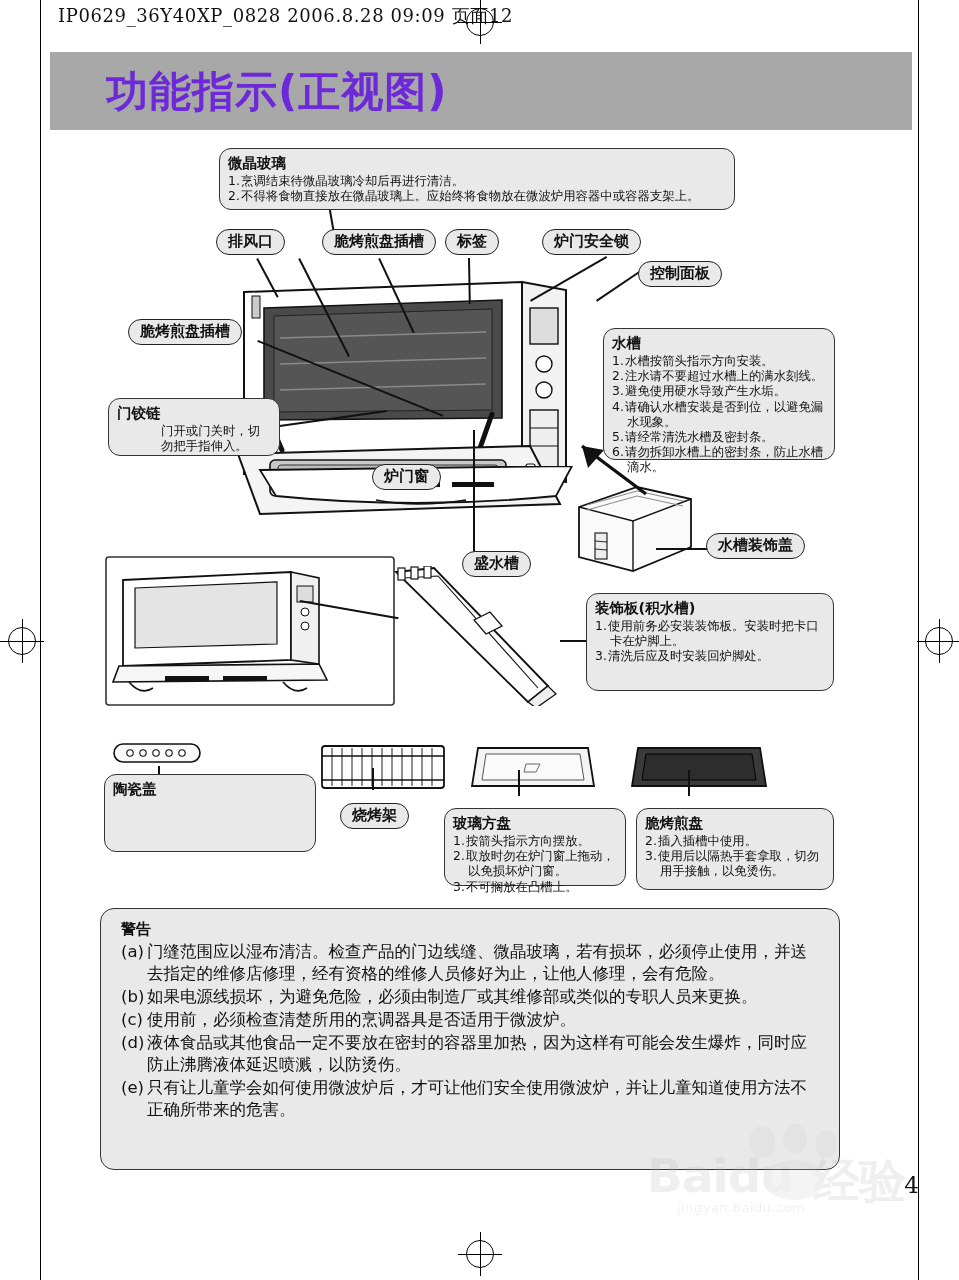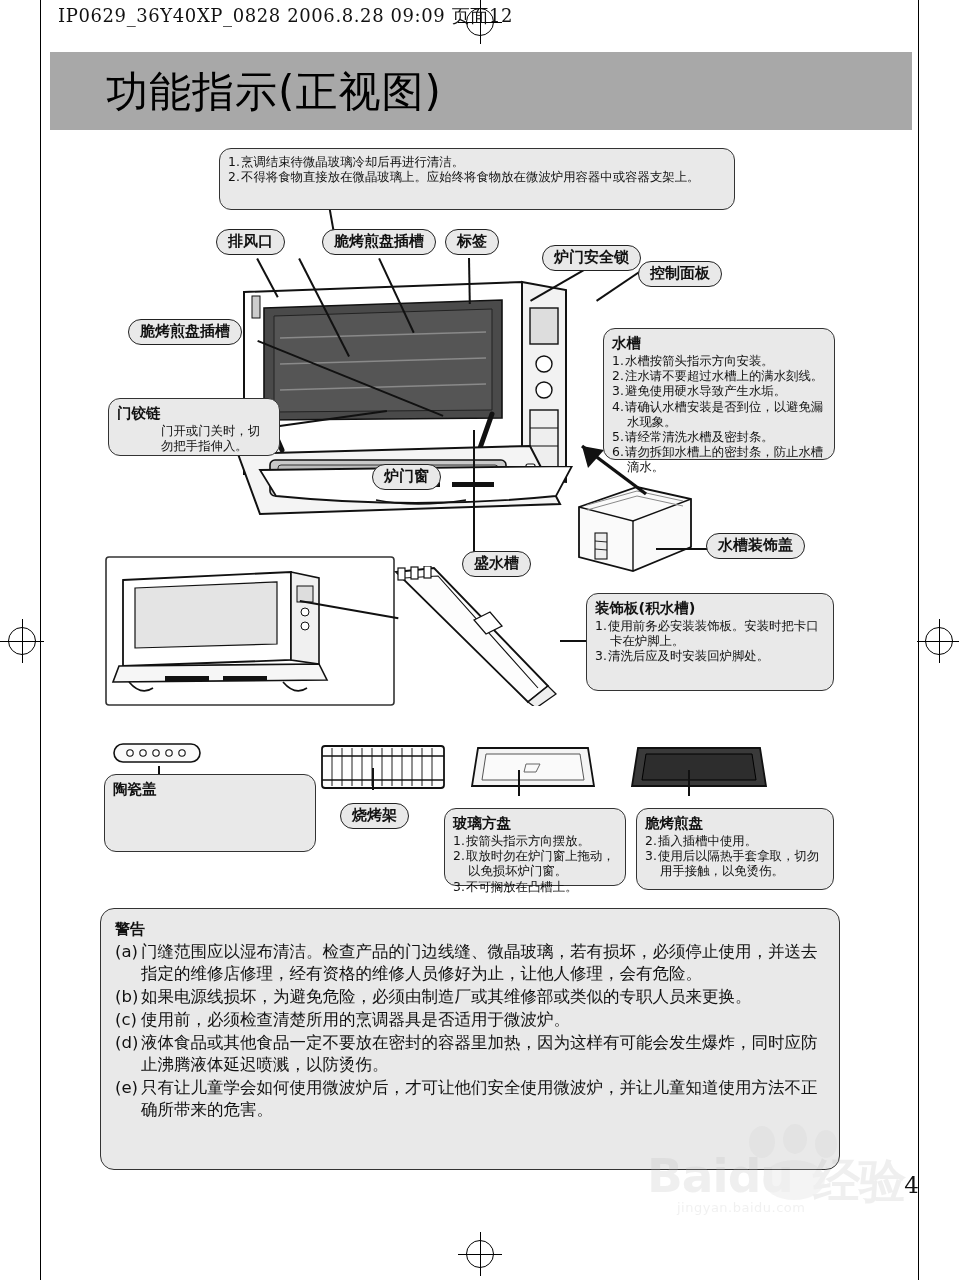--- a/index.html
+++ b/index.html
@@ -12,42 +12,42 @@
   .reg:before,.reg:after{content:"";position:absolute;background:#000;}
   .reg:before{left:50%;top:-9px;width:1px;height:44px;margin-left:-0.5px;}
   .reg:after{top:50%;left:-9px;height:1px;width:44px;margin-top:-0.5px;}
 
   
   .file-header{position:absolute;left:58px;top:4px;font-family:"DejaVu Serif","Liberation Serif",serif;
                font-size:18px;letter-spacing:.6px;white-space:nowrap;}
 
   
   .title-bar{position:absolute;left:50px;top:52px;width:862px;height:78px;background:#a8a8a8;}
-  .title-txt{position:absolute;left:106px;top:64px;font-size:42px;font-weight:normal;
-             letter-spacing:1px;color:#000000;}
+  .title-txt{position:absolute;left:106px;top:64px;font-size:42px;font-weight:bold;
+             letter-spacing:1px;color:#6d28d9;}
 
   
   .box{position:absolute;background:#e9e9e9;border:1.6px solid #333;border-radius:12px;
        padding:5px 8px 6px 8px;box-sizing:border-box;}
   .box .bt{font-size:14.5px;font-weight:bold;line-height:1.25;display:block;margin-bottom:1px;}
   .box ol{margin:0;padding:0;list-style:none;}
   .box ol li{font-size:12.4px;line-height:1.22;display:block;padding-left:15px;text-indent:-15px;}
   .box ol li .n{display:inline-block;width:13px;text-indent:0;}
 
   
   .pill{position:absolute;background:#e9e9e9;border:1.6px solid #222;border-radius:999px;
         font-size:15px;font-weight:bold;padding:3px 11px 4px;white-space:nowrap;line-height:1.15;
         box-sizing:border-box;}
 
   
   .lead{position:absolute;background:#111;transform-origin:0 0;height:1.6px;}
 
   
   .warn{position:absolute;left:100px;top:908px;width:740px;height:262px;background:#e9e9e9;
-        border:1.6px solid #333;border-radius:14px;box-sizing:border-box;padding:11px 14px;}
+        border:1.6px solid #333;border-radius:14px;box-sizing:border-box;padding:11px 20px;}
   .warn .wt{font-size:15px;font-weight:bold;margin-bottom:2px;}
   .warn p{margin:0 0 1px 0;font-size:16.5px;line-height:1.33;
           padding-left:26px;text-indent:-26px;}
   .warn p .lbl{display:inline-block;width:26px;text-indent:0;}
 
   
   .pageno{position:absolute;right:40px;bottom:82px;font-size:23px;
           font-family:"DejaVu Serif","Liberation Serif",serif;}
   .wm{position:absolute;right:22px;bottom:64px;width:300px;height:92px;opacity:.22;
       pointer-events:none;}
@@ -222,20 +222,21 @@
 <div class="lead" style="left:690px;top:770px;width:26px;transform:rotate(90deg);"></div>
 <div class="lead" style="left:160px;top:766px;width:14px;transform:rotate(90deg);"></div>
 <div class="lead" style="left:648px;top:400px;width:18px;"></div>
 
 <svg class="fig" style="left:560px;top:436px;" width="90" height="68" viewBox="0 0 90 68">
   <path d="M86,58 L22,10" stroke="#111" stroke-width="3.4" fill="none"></path>
   <path d="M22,10 L44,14 L28,32 Z" fill="#111"></path>
 </svg>
 
 <div class="box" style="left:219px;top:148px;width:516px;height:62px;">
+  <span class="bt">微晶玻璃</span>
   <ol>
     <li><span class="n">1.</span><span>烹调结束待微晶玻璃冷却后再进行清洁。</span></li>
     <li><span class="n">2.</span><span>不得将食物直接放在微晶玻璃上。应始终将食物放在微波炉用容器中或容器支架上。</span></li>
   </ol>
 </div>
 
 <div class="box" style="left:108px;top:398px;width:172px;height:58px;">
   <span class="bt">门铰链</span>
   <div style="font-size:12.4px;line-height:1.22;margin-left:44px;">门开或门关时，切勿把手指伸入。</div>
 </div>
@@ -277,21 +278,21 @@
   <span class="bt">脆烤煎盘</span>
   <ol>
     <li><span class="n">2.</span><span>插入插槽中使用。</span></li>
     <li><span class="n">3.</span><span>使用后以隔热手套拿取，切勿用手接触，以免烫伤。</span></li>
   </ol>
 </div>
 
 <div class="pill" style="left:216px;top:229px;">排风口</div>
 <div class="pill" style="left:322px;top:229px;">脆烤煎盘插槽</div>
 <div class="pill" style="left:445px;top:229px;">标签</div>
-<div class="pill" style="left:542px;top:245px;text-align:right;">炉门安全锁</div>
+<div class="pill" style="left:542px;top:229px;text-align:right;">炉门安全锁</div>
 <div class="pill" style="left:638px;top:261px;">控制面板</div>
 <div class="pill" style="left:128px;top:319px;">脆烤煎盘插槽</div>
 <div class="pill" style="left:372px;top:464px;">炉门窗</div>
 <div class="pill" style="left:462px;top:551px;">盛水槽</div>
 <div class="pill" style="left:706px;top:533px;">水槽装饰盖</div>
 <div class="pill" style="left:340px;top:803px;">烧烤架</div>
 
 <div class="warn">
   <div class="wt">警告</div>
   <p><span class="lbl">(a)</span><span>门缝范围应以湿布清洁。检查产品的门边线缝、微晶玻璃，若有损坏，必须停止使用，并送去指定的维修店修理，经有资格的维修人员修好为止，让他人修理，会有危险。</span></p>

